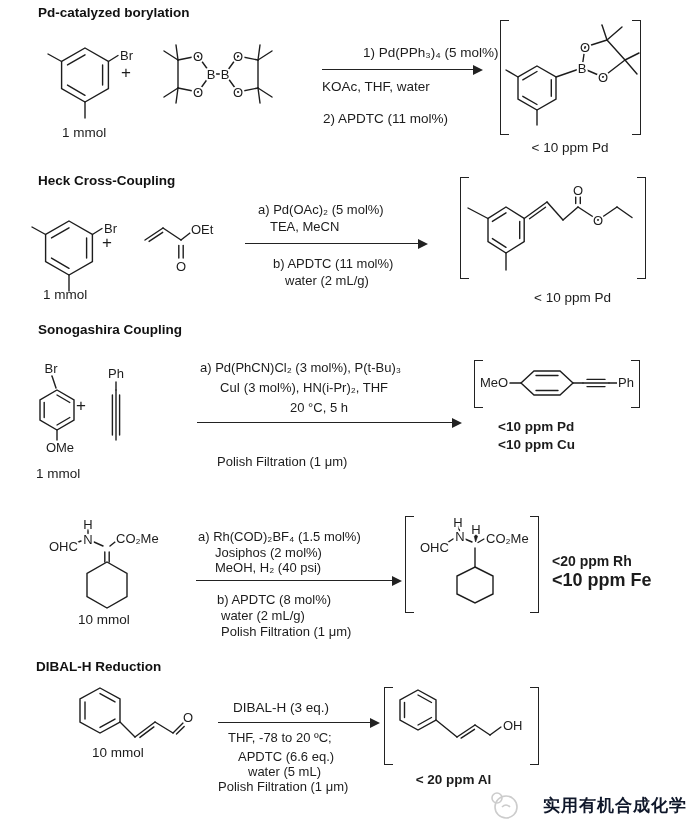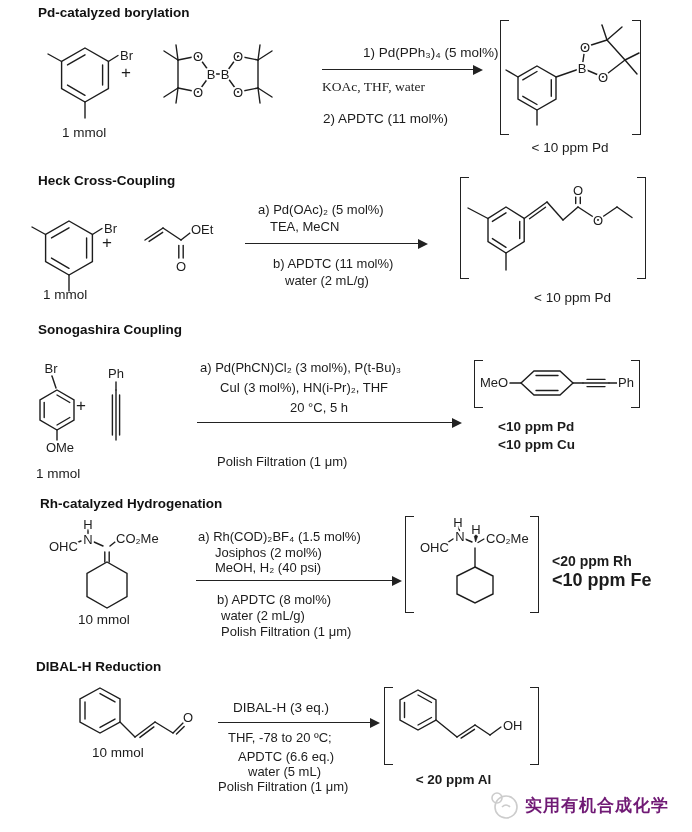--- a/index.html
+++ b/index.html
@@ -27,22 +27,22 @@
   svg.struct line, svg.struct polygon.ring, svg.struct polyline {
     stroke:#1d1d1d; stroke-width:1.4; fill:none; stroke-linecap:round;
   }
   svg.struct polygon.wedge { fill:#1d1d1d; stroke:#1d1d1d; stroke-width:0.6; }
   svg.struct text {
     fill:#1d1d1d; font-family:"Liberation Sans",sans-serif; font-size:13px;
     paint-order:stroke; stroke:#ffffff; stroke-width:4px; stroke-linejoin:round;
   }
   
   .wm { position:absolute; left:488px; top:789px; display:flex; align-items:center; }
-  .wm-text { font-size:17px; font-weight:bold; color:#701a75; letter-spacing:1px;
-             text-shadow:1px 1px 0 #ffffff; margin-left:5px; }
+  .wm-text { font-size:17px; font-weight:bold; color:#0f172a; letter-spacing:1px;
+             text-shadow:1px 1px 0 #ffffff; margin-left:23px; }
   .wm-logo { width:32px; height:32px; }
   .wm-logo circle, .wm-logo path { stroke:#cccccc; fill:none; stroke-width:1.6; }
 </style>
 </head>
 <body>
 
 <div class="page">
 
   <div class="t title" style="left:38px; top:5px;">Pd-catalyzed borylation</div>
 
@@ -85,21 +85,21 @@
     <text x="73" y="32" text-anchor="middle" dominant-baseline="central">B</text>
     <text x="86" y="14" text-anchor="middle" dominant-baseline="central">O</text>
     <text x="86" y="50" text-anchor="middle" dominant-baseline="central">O</text>
   </svg>
 
   <div class="t big" style="left:323px; top:45px;margin-left:40px;">1)  Pd(PPh₃)₄ (5 mol%)</div>
   <div class="arrow" style="left:322px; top:65px; width:161px;">
       <div class="ln"></div>
       <div class="hd"></div>
     </div>
-  <div class="t big" style="left:322px; top:79px;font-family:Liberation Serif, serif;">KOAc, THF, water</div>
+  <div class="t big" style="left:322px; top:79px;">KOAc, THF, water</div>
   <div class="t big" style="left:323px; top:111px;">2) APDTC (11 mol%)</div>
 
   <div class="brk brk-l" style="left:500px; top:20px; height:113px;"></div>
   <div class="brk brk-r" style="left:632px; top:20px; height:113px;"></div>
 
   <svg class="struct" style="left:505px; top:15px;" width="140" height="125" viewBox="0 0 140 125">
     <polygon class="ring" points="32,51 51,62 51,84 32,95 13,84 13,62"></polygon>
     <line x1="46.3" y1="64.8" x2="46.3" y2="81.3"></line>
     <line x1="32" y1="89.5" x2="17.8" y2="81.3"></line>
     <line x1="17.8" y1="64.8" x2="32" y2="56.5"></line>
@@ -230,21 +230,20 @@
     <line x1="109" y1="30.6" x2="127" y2="30.6"></line>
     <line x1="131" y1="27" x2="139" y2="27"></line>
     <text x="2" y="31">MeO</text>
     <text x="140" y="31">Ph</text>
   </svg>
 
   <div class="t big bold" style="left:498px; top:419px;">&lt;10 ppm Pd</div>
   <div class="t big bold" style="left:498px; top:437px;">&lt;10 ppm Cu</div>
   <div class="t big" style="left:36px; top:466px;">1 mmol</div>
 
-  <div class="t title" style="left:40px; top:496px;">Rh-catalyzed Hydrogenation</div>
 
   <svg class="struct" style="left:40px; top:515px;" width="135" height="105" viewBox="0 0 135 105">
     <line x1="36" y1="28" x2="41" y2="26"></line>
     <line x1="48" y1="14.5" x2="48" y2="18.5"></line>
     <line x1="54" y1="27" x2="63" y2="31"></line>
     <line x1="70" y1="31" x2="75" y2="27"></line>
     <line x1="64.8" y1="37" x2="64.8" y2="47"></line>
     <line x1="69.2" y1="37" x2="69.2" y2="47"></line>
     <polygon class="ring" points="67,47 87,58.5 87,81.5 67,93 47,81.5 47,58.5"></polygon>
     <text x="9" y="31" dominant-baseline="central">OHC</text>

